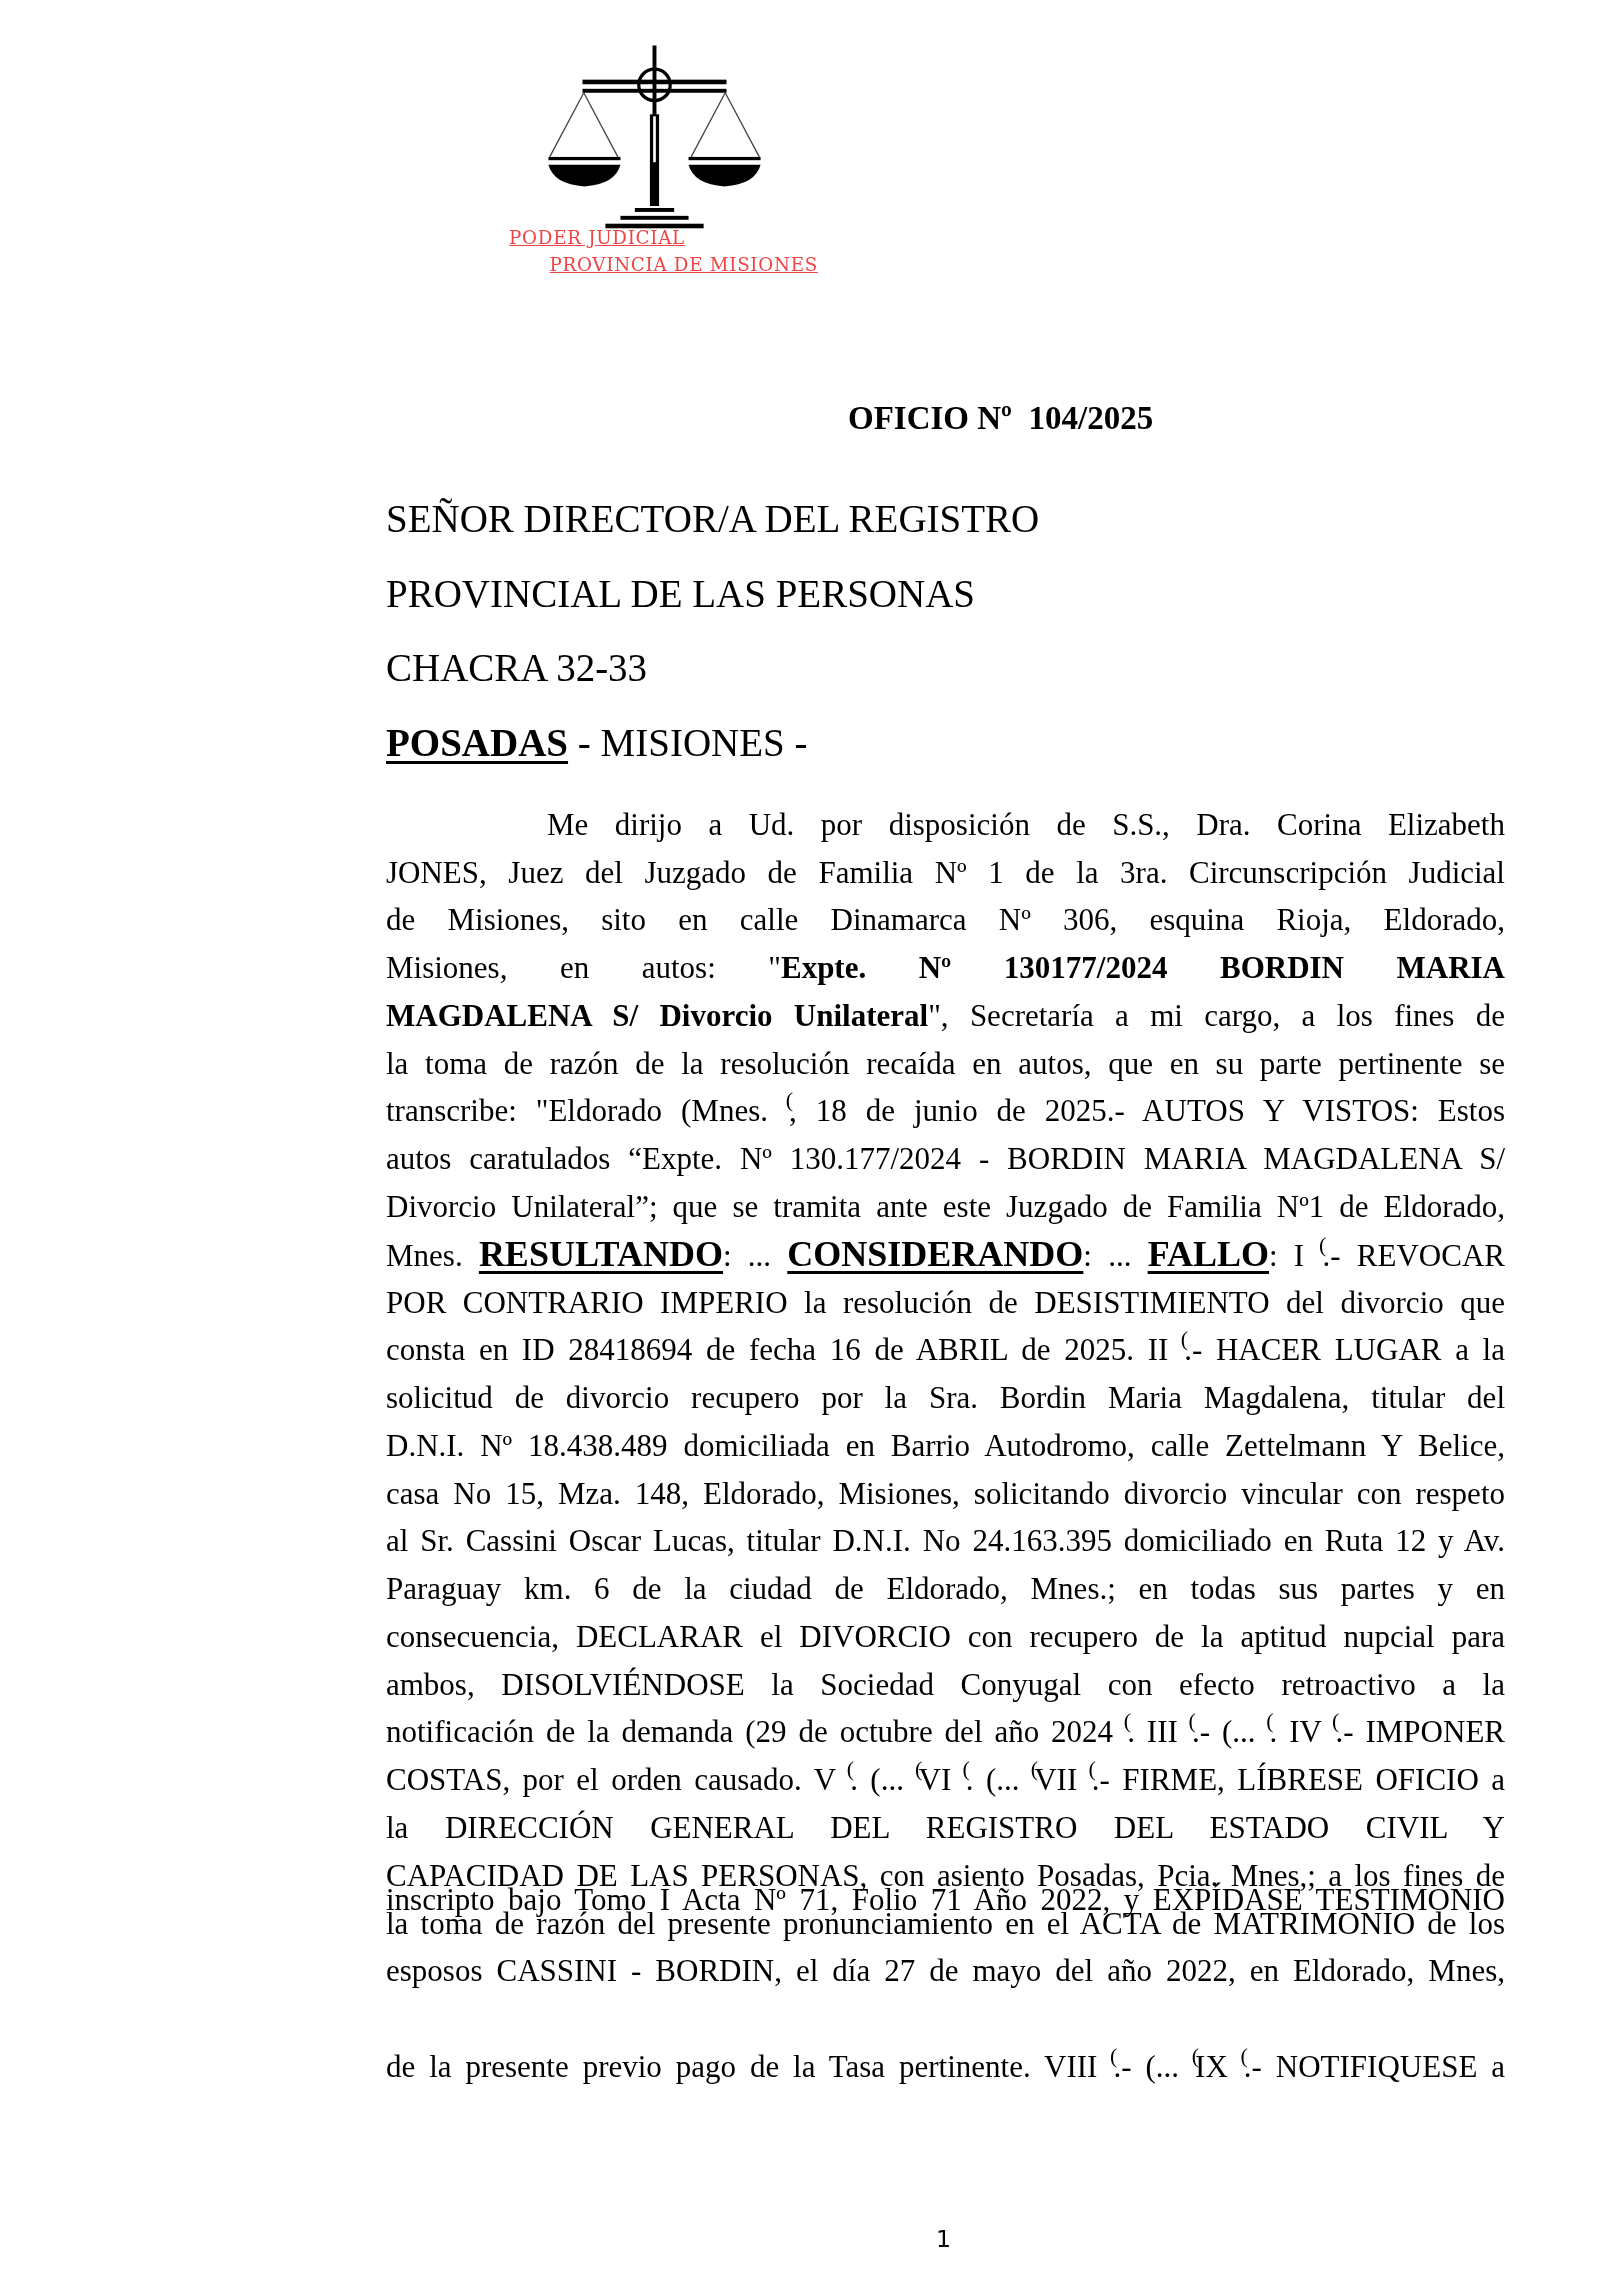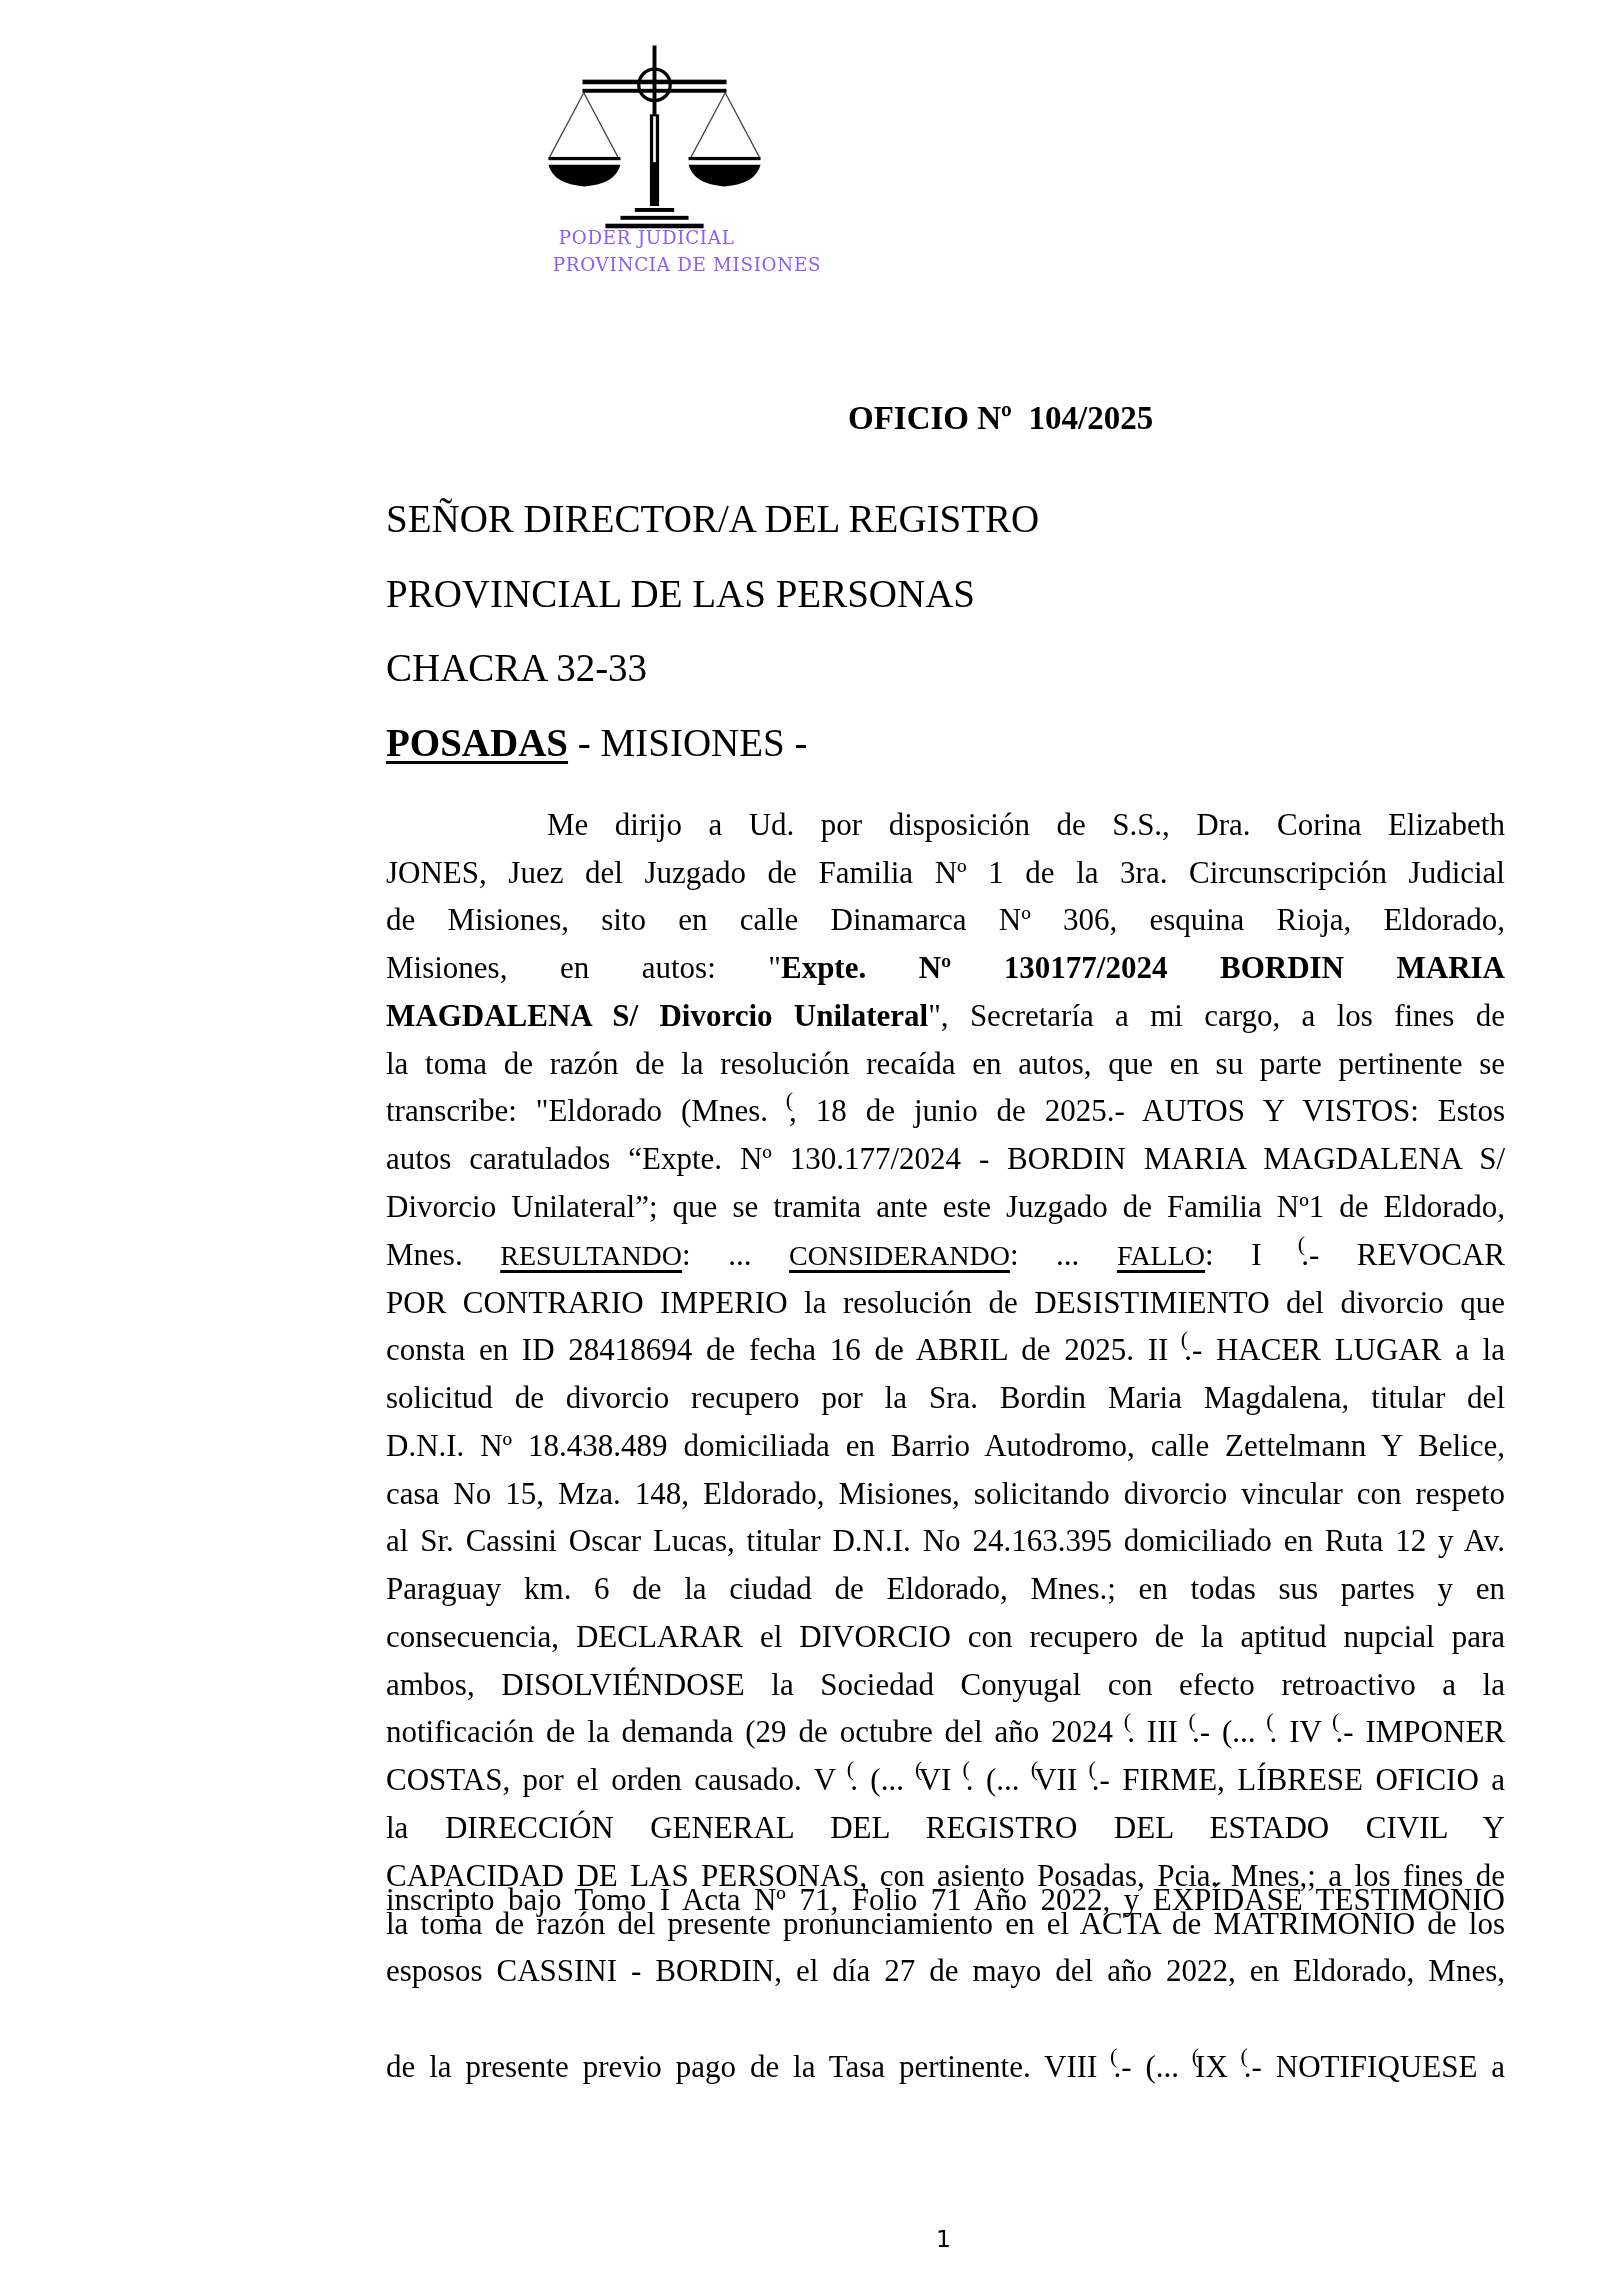--- a/index.html
+++ b/index.html
@@ -1,31 +1,31 @@
 <!DOCTYPE html>
 <html style="font-size:10.5px"><head>
 <meta charset="utf-8">
 <style>
   html, body { margin: 0; padding: 0; background: #ffffff; }
   body { width: 1623px; height: 2295px; position: relative; overflow: hidden;
          font-family: "Liberation Serif", "DejaVu Serif", serif; color: #000; }
   .logo { position: absolute; left: 517px; top: 39px; width: 275px; height: 249px; }
   .logo svg { position: absolute; left: 0; top: 0; }
-  .logo-text { position: absolute; left: 0; width: 275px; text-align: center;
-               font-family: "DejaVu Serif", serif; color: #8b5cf6; font-size: 18.3px; letter-spacing: 0.7px; }
+  .logo-text { position: absolute; left: 0; width: 275px; text-align: left;
+               font-family: "DejaVu Serif", serif; color: #ef4444; font-size: 18.3px; letter-spacing: 0.7px; text-decoration: underline; }
   .logo-l1 { top: 188px; left: -7.9px; }
   .logo-l2 { top: 215px; left: -6.5px; margin-left: 39px; }
   .oficio { position: absolute; left: 848px; top: 400px; font-size: 33px; font-weight: bold; white-space: pre; }
   .addr { position: absolute; left: 386px; font-size: 39px; white-space: pre; }
   .addr .u { font-weight: bold; text-decoration: underline; text-decoration-thickness: 2.6px; text-underline-offset: 5.2px; margin-top: 19px; }
   .line { position: absolute; left: 386px; width: 1119px; font-size: 31px; line-height: 39px;
           white-space: nowrap; text-align: justify; text-align-last: justify; }
   .line.first { left: 547px; width: 958px; }
   .b { font-weight: bold; }
-  .h { font-weight: normal; font-size: 28px; text-decoration: underline; text-decoration-thickness: 2.6px; text-underline-offset: 4.6px; }
+  .h { font-weight: bold; font-size: 36px; text-decoration: underline; text-decoration-thickness: 2.6px; text-underline-offset: 4.6px; }
   .art { display: inline-block; position: relative; font-size: 22px; top: -14.4px; margin: 0 -3.9px 0 -1.3px; }
   .pagenum { position: absolute; left: 936px; top: 2225px; font-family: "DejaVu Sans", sans-serif; font-size: 23.6px; }
 </style>
 </head>
 <body>
 
 <div class="logo">
   <svg width="275" height="190" viewBox="0 0 420 290">
     <line x1="210" y1="10" x2="210" y2="255" stroke="#000" stroke-width="6"></line>
     <rect x="203" y="115" width="14" height="140" fill="#000"></rect>

